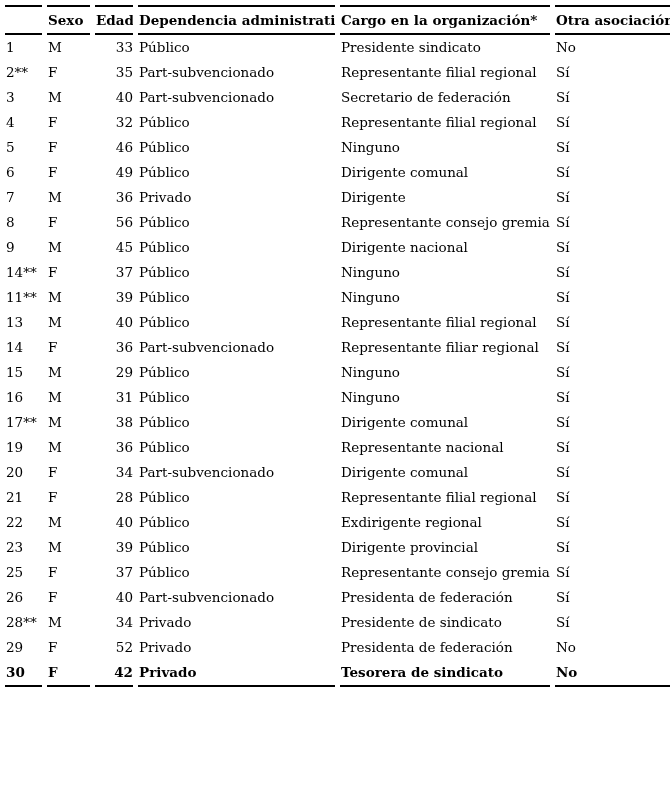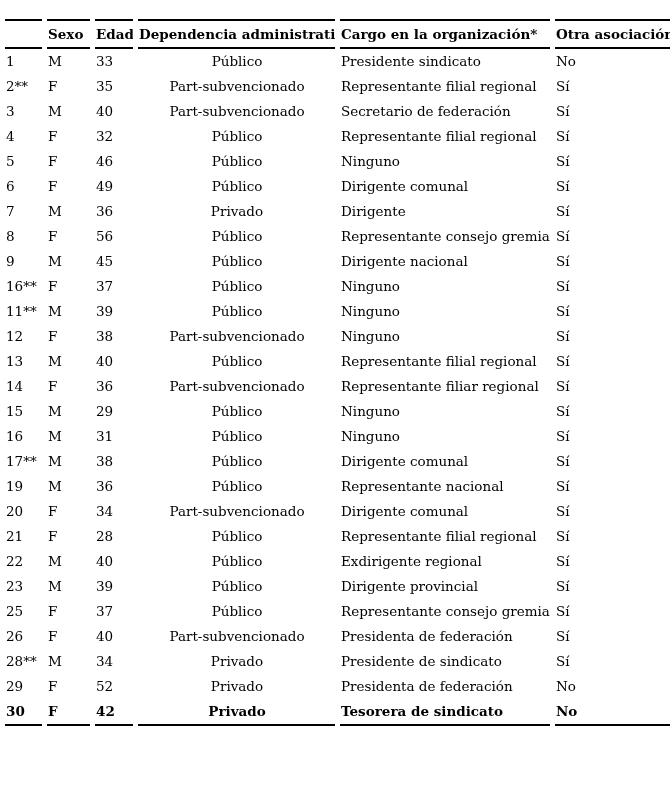--- a/index.html
+++ b/index.html
@@ -5,21 +5,21 @@
   html, body {
     margin: 0;
     padding: 0;
     background: #ffffff;
   }
   .page {
     width: 670px;
     height: 786px;
     background: #ffffff;
     box-sizing: border-box;
-    padding-top: 19px;
+    padding-top: 5px;
     overflow: hidden;
   }
   table.data-table {
     border-collapse: separate;
     border-spacing: 5px 0;
     width: 670px;
     table-layout: fixed;
     font-family: "DejaVu Serif", serif;
     font-size: 13.5px;
     line-height: 17px;
@@ -40,24 +40,24 @@
     overflow: hidden;
     vertical-align: middle;
   }
   table.data-table tbody tr:last-child td {
     border-bottom: 2px solid #000000;
     font-weight: bold;
   }
   .c0 { width: 36px; }
   .c1 { width: 42px; }
   .c2 { width: 37px; margin-left: 36px; }
-  .c3 { width: 196px; text-align: center; }
+  .c3 { width: 196px; }
   .c4 { width: 209px; margin-top: 12px; }
   .c5 { width: 115px; }
-  td.c2 { text-align: left; padding-right: 6px; }
+  td.c2 { text-align: right; padding-right: 6px; }
 </style>
 </head>
 <body>
 
 <div class="page">
   <table class="data-table">
     <thead>
       <tr>
         <th class="c0"></th>
         <th class="c1">Sexo</th>
@@ -134,40 +134,32 @@
         </tr>
         <tr>
           <td class="c0">9</td>
           <td class="c1">M</td>
           <td class="c2">45</td>
           <td class="c3">Público</td>
           <td class="c4">Dirigente nacional</td>
           <td class="c5">Sí</td>
         </tr>
         <tr>
-          <td class="c0">16**</td>
+          <td class="c0">14**</td>
           <td class="c1">F</td>
           <td class="c2">37</td>
           <td class="c3">Público</td>
           <td class="c4">Ninguno</td>
           <td class="c5">Sí</td>
         </tr>
         <tr>
           <td class="c0">11**</td>
           <td class="c1">M</td>
           <td class="c2">39</td>
           <td class="c3">Público</td>
-          <td class="c4">Ninguno</td>
-          <td class="c5">Sí</td>
-        </tr>
-        <tr>
-          <td class="c0">12</td>
-          <td class="c1">F</td>
-          <td class="c2">38</td>
-          <td class="c3">Part-subvencionado</td>
           <td class="c4">Ninguno</td>
           <td class="c5">Sí</td>
         </tr>
         <tr>
           <td class="c0">13</td>
           <td class="c1">M</td>
           <td class="c2">40</td>
           <td class="c3">Público</td>
           <td class="c4">Representante filial regional</td>
           <td class="c5">Sí</td>

